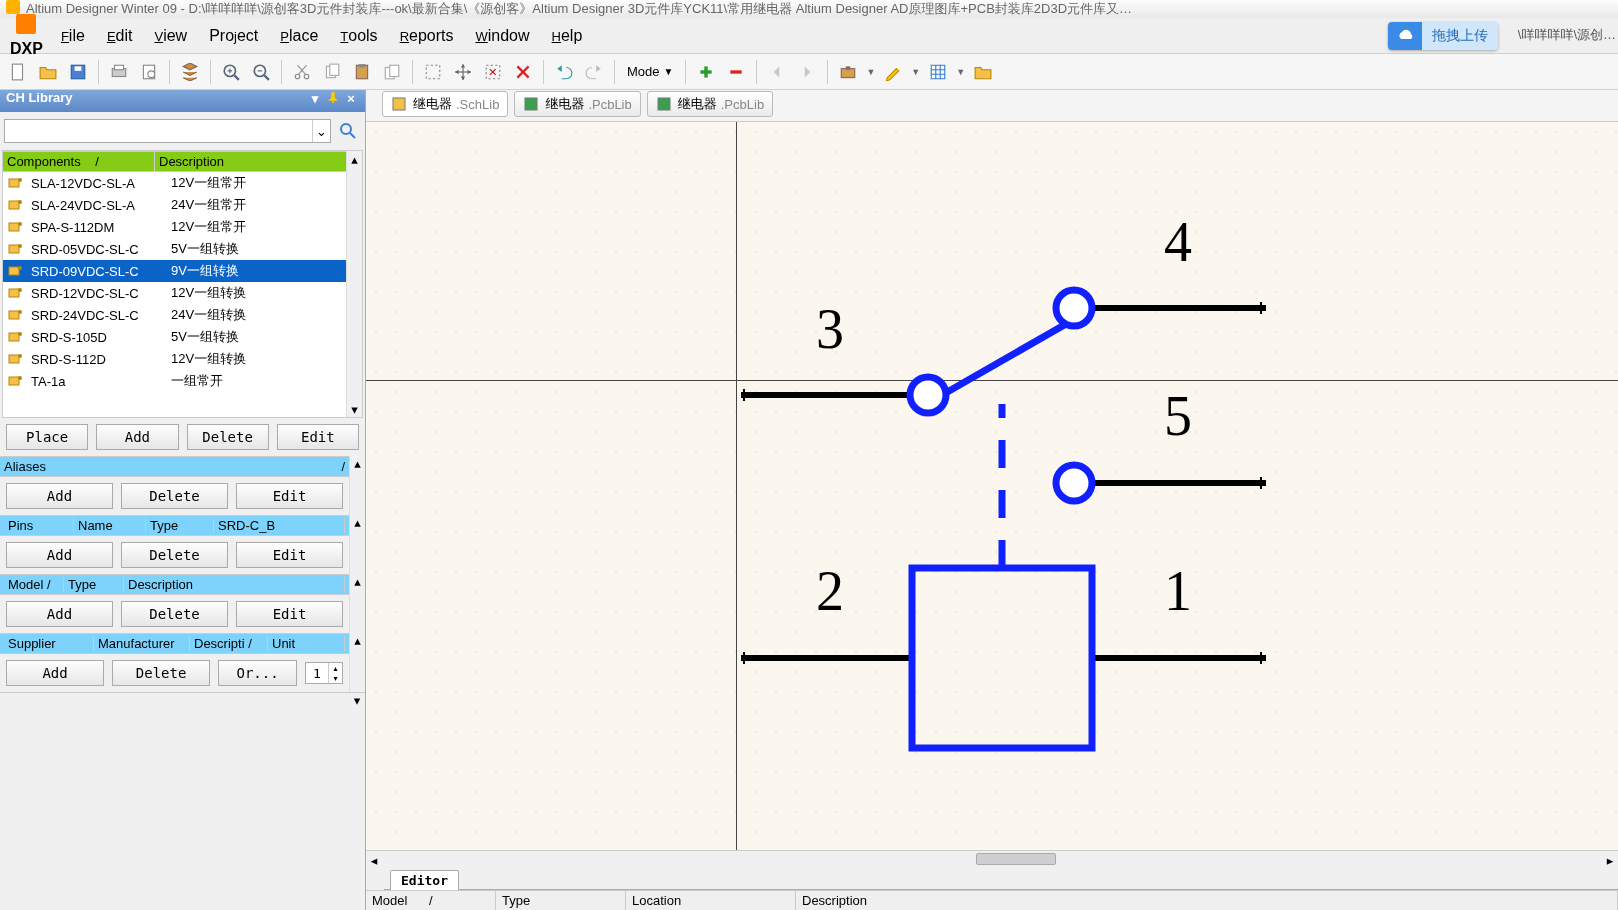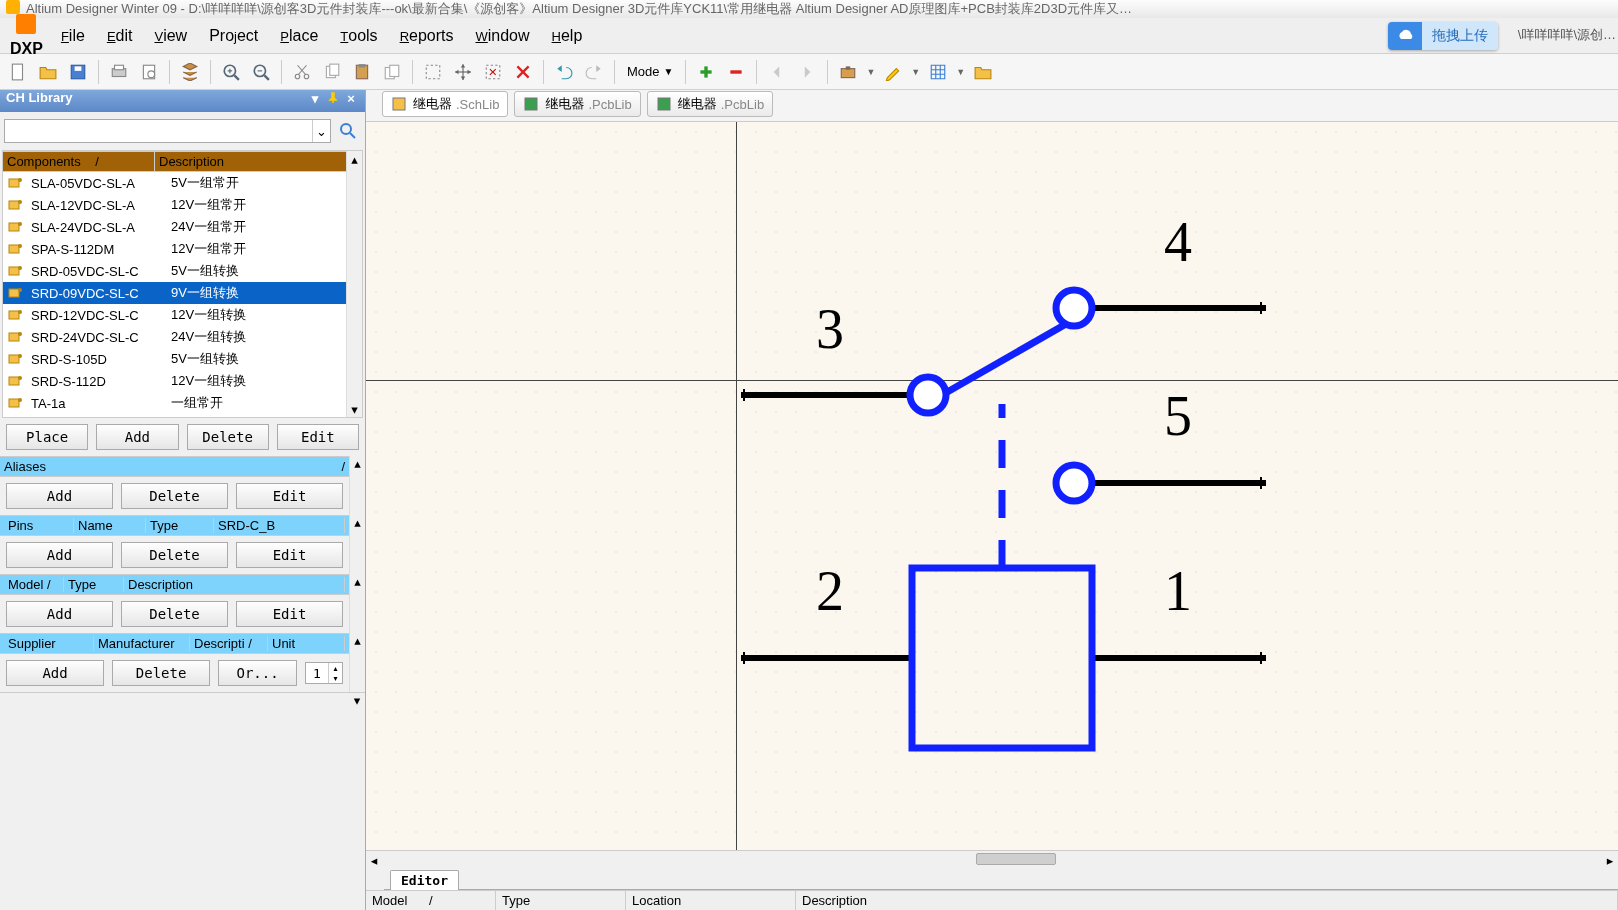--- a/index.html
+++ b/index.html
@@ -21,21 +21,21 @@
   
   .sch-panel { width: 366px; background: #f0f0f0; display: flex; flex-direction: column; border-right: 1px solid #aaa; }
   .panel-title { height: 22px; background: linear-gradient(#7fa8db,#5c88c8); color: #fff; font-weight: bold; display: flex; padding: 0 6px; font-size: 13px; justify-content: space-between; }
   .panel-title .ptools { display: flex; gap: 2px; }
   .panel-title .x { width: 16px; height: 16px; display: flex; align-items: center; justify-content: center; }
   .filter-row { display: flex; align-items: center; padding: 6px 4px; gap: 4px; }
   .filter-row .combo { flex: 1; height: 24px; border: 1px solid #aaa; background: #fff; display: flex; align-items: center; }
   .filter-row .combo .cdrop { width: 18px; height: 22px; border-left: 1px solid #ccc; display: flex; align-items: center; justify-content: center; margin-left: auto; }
   .filter-row .mag { width: 26px; height: 26px; display: flex; align-items: center; justify-content: center; }
 
-  .list-hdr { display: flex; background: #a16207; border-top: 1px solid #ccc; border-bottom: 1px solid #ccc; font-family: Consolas, monospace; font-size: 14px; }
+  .list-hdr { display: flex; background: #84cc16; border-top: 1px solid #ccc; border-bottom: 1px solid #ccc; font-family: Consolas, monospace; font-size: 14px; }
   .list-hdr .h { padding: 2px 4px; border-right: 1px solid #ccc; }
   .comp-list { background: #fff; border: 1px solid #ccc; margin: 0 2px; position: relative; }
   .comp-list .row { display: flex; align-items: center; padding: 2px 4px; font-family: Consolas, monospace; font-size: 14px; }
   .comp-list .row .ic { width: 18px; height: 14px; margin-right: 6px; display: inline-block; }
   .comp-list .row .nm { width: 140px; }
   .comp-list .row.sel { background: #0a64c8; color: #fff; }
   .comp-list .scroll { position: absolute; right: 0; top: 0; bottom: 0; width: 16px; background: #f0f0f0; border-left: 1px solid #ddd; }
   .comp-list .scroll .arr { height: 16px; display: flex; align-items: center; justify-content: center; }
   .comp-list .scroll .arr.bot { position: absolute; bottom: 0; left: 0; right: 0; }
 
@@ -322,28 +322,20 @@
       <div class="list-hdr">
         <span class="h" style="width:152px"><span>Components</span>&nbsp;&nbsp;&nbsp;&nbsp;<span>/</span></span>
         <span class="h" style="flex:1">Description</span>
       </div>
       <div id="comp-rows">
           <div class="row">
             <span class="ic"><svg width="16" height="14" viewBox="0 0 16 14">
                 <rect x="2" y="3" width="10" height="8" fill="#f5c048" stroke="#b8860b"></rect>
                 <circle cx="13" cy="4" r="2" fill="#b8860b"></circle>
               </svg></span>
-            <span class="nm">SLA-05VDC-SL-A</span>
-            <span>5V一组常开</span>
-          </div>
-          <div class="row">
-            <span class="ic"><svg width="16" height="14" viewBox="0 0 16 14">
-                <rect x="2" y="3" width="10" height="8" fill="#f5c048" stroke="#b8860b"></rect>
-                <circle cx="13" cy="4" r="2" fill="#b8860b"></circle>
-              </svg></span>
             <span class="nm">SLA-12VDC-SL-A</span>
             <span>12V一组常开</span>
           </div>
           <div class="row">
             <span class="ic"><svg width="16" height="14" viewBox="0 0 16 14">
                 <rect x="2" y="3" width="10" height="8" fill="#f5c048" stroke="#b8860b"></rect>
                 <circle cx="13" cy="4" r="2" fill="#b8860b"></circle>
               </svg></span>
             <span class="nm">SLA-24VDC-SL-A</span>
             <span>24V一组常开</span>

